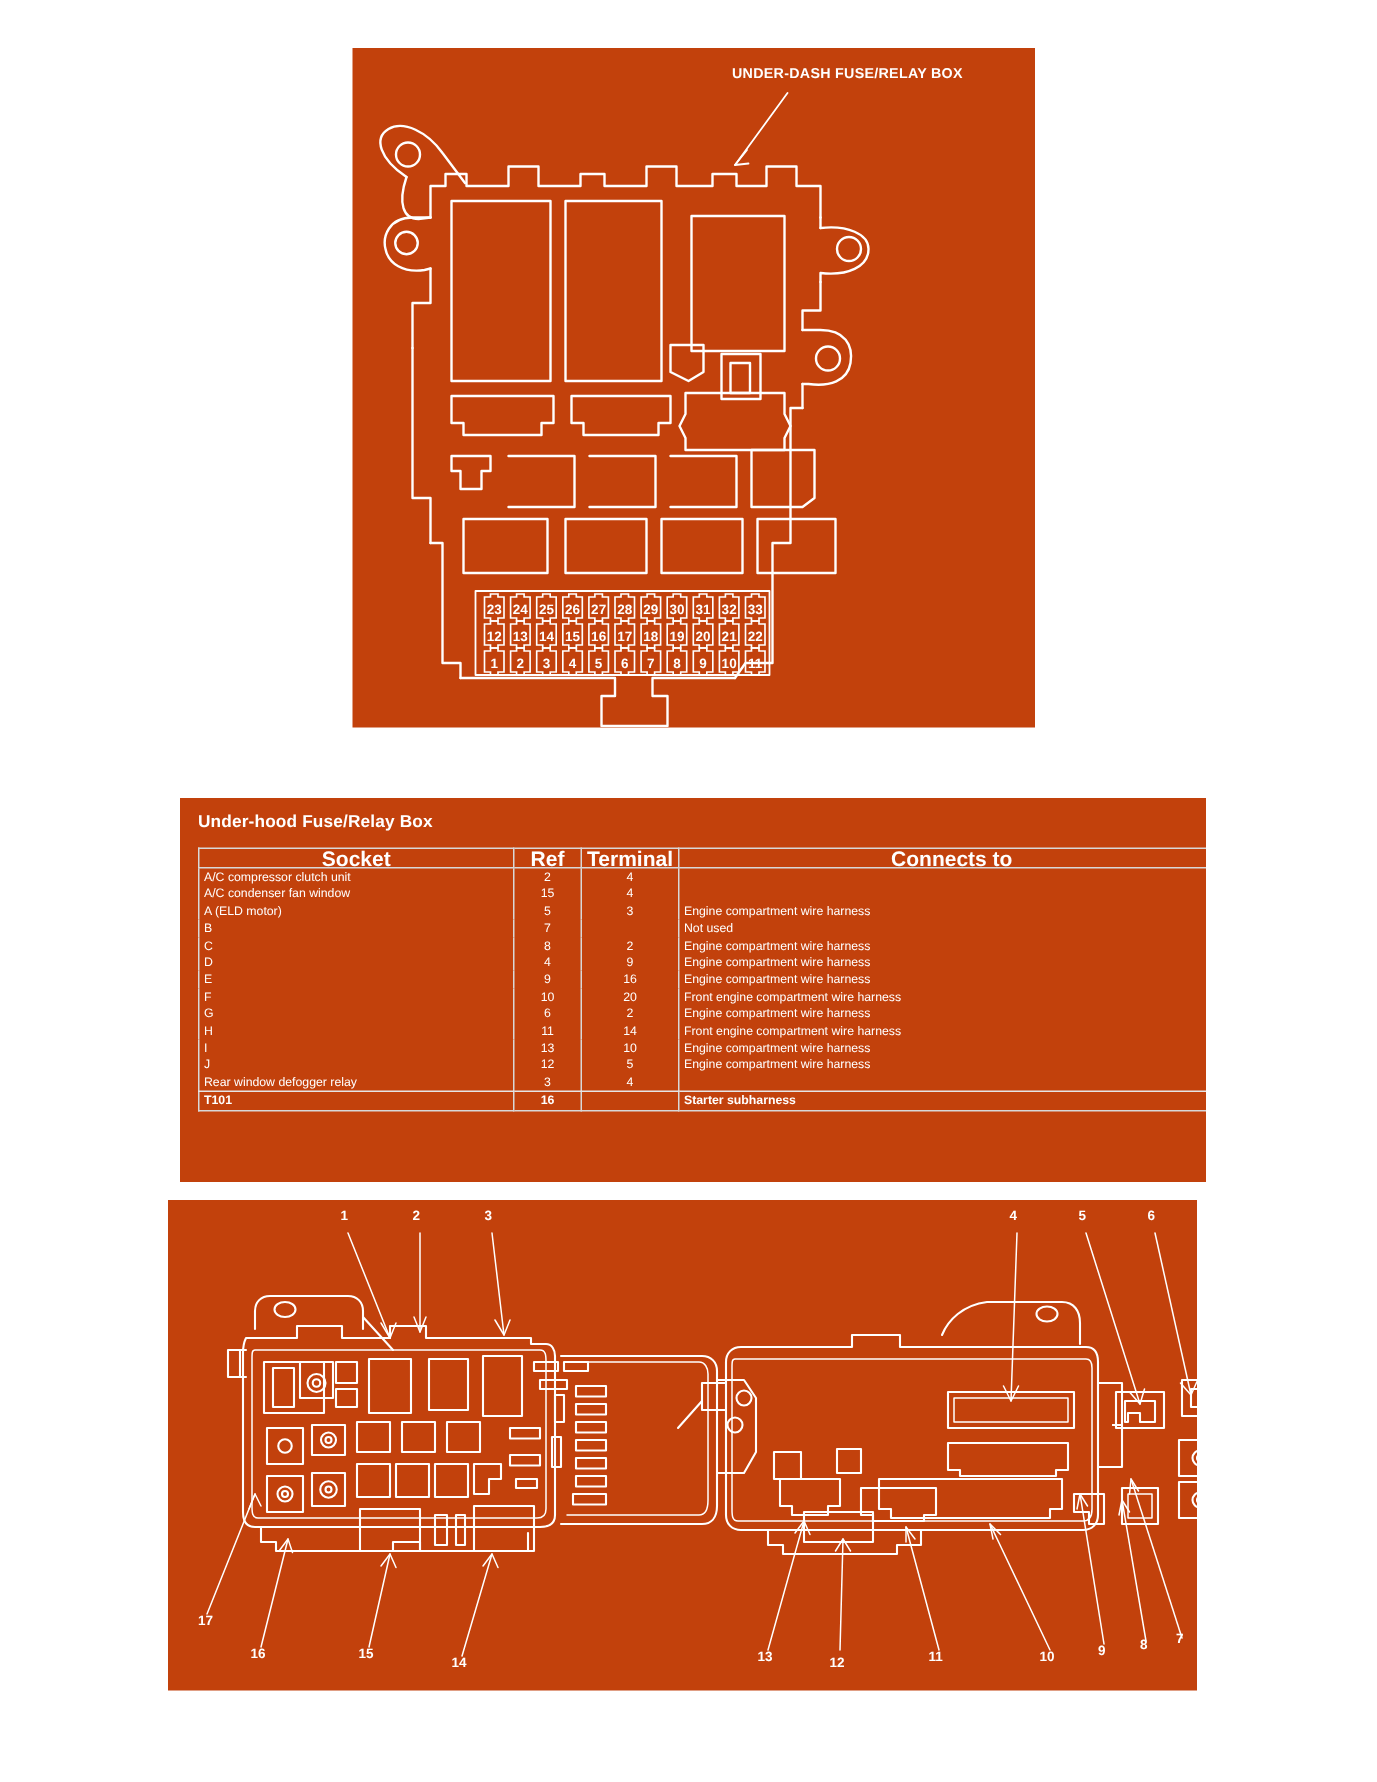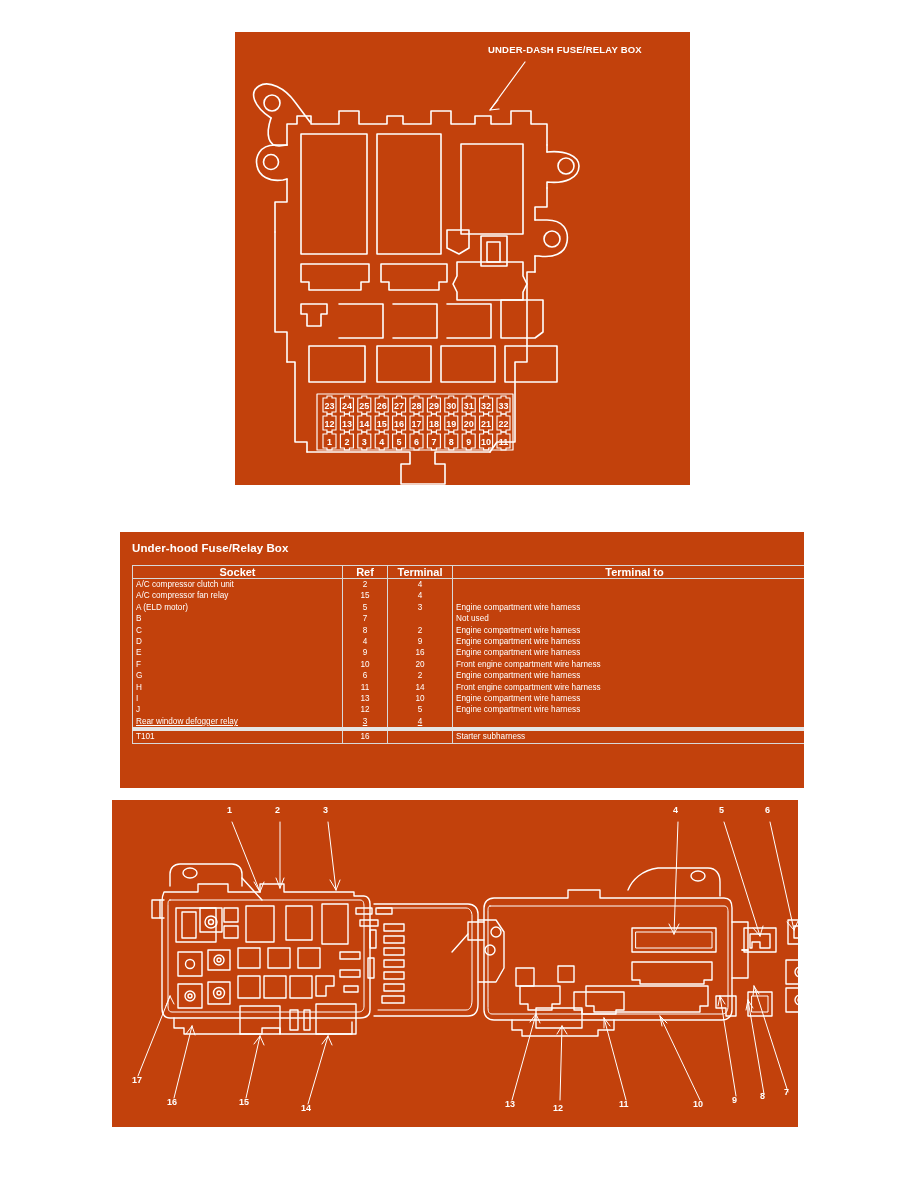--- a/index.html
+++ b/index.html
@@ -80,40 +80,40 @@
     border: 1px solid #d8d8d8;
     padding: 0 3px;
     height: 11.4px;
     line-height: 11.4px;
     font-weight: normal;
     vertical-align: middle;
   }
   table.relay-table thead th {
     font-weight: bold;
     text-align: center;
-    font-size: 11px;
+    font-size: 14px;
     height: 12px;
     line-height: 12px;
   }
   table.relay-table th.col-socket   { width: 203px; }
   table.relay-table th.col-ref      { width: 38px;  }
   table.relay-table th.col-terminal { width: 58px; margin-top: 27px;  }
   table.relay-table th.col-connects { width: 357px; }
   td.c-socket   { text-align: left;   border-right: 1px solid #d8d8d8; }
   td.c-ref      { text-align: center; }
   td.c-terminal { text-align: center; }
   td.c-connects { text-align: left; padding-left: 6px; }
   
   table.relay-table tbody.body-main td {
     border-top: none;
     border-bottom: none;
   }
   table.relay-table tbody.body-main tr:first-child td { border-top: 1px solid #d8d8d8; }
-  table.relay-table tbody.body-main tr:last-child  td { border-bottom: 4px solid #e5e5e5; text-decoration: underline; }
-  table.relay-table tbody.body-term td { border-top: 3px solid #fde047; }
+  table.relay-table tbody.body-main tr:last-child  td { border-bottom: 1px solid #e5e5e5; }
+  table.relay-table tbody.body-term td { border-top: 1px solid #fde047; font-weight: bold; }
 
   
   #panel-underhood {
     left: 112px;
     top: 800px;
     width: 686px;
     height: 327px;
   }
   .lead-num {
     position: absolute;
@@ -282,32 +282,32 @@
 <div class="figure-panel" id="panel-table">
 
   <div class="table-title">Under-hood Fuse/Relay Box</div>
 
   <table class="relay-table">
     <thead>
       <tr>
         <th class="col-socket">Socket</th>
         <th class="col-ref">Ref</th>
         <th class="col-terminal">Terminal</th>
-        <th class="col-connects">Terminal to</th>
+        <th class="col-connects">Connects to</th>
       </tr>
     </thead>
     <tbody class="body-main" id="table-body-main">
         <tr>
           <td class="c-socket">A/C compressor clutch unit</td>
           <td class="c-ref">2</td>
           <td class="c-terminal">4</td>
           <td class="c-connects"></td>
         </tr>
         <tr>
-          <td class="c-socket">A/C compressor fan relay</td>
+          <td class="c-socket">A/C condenser fan window</td>
           <td class="c-ref">15</td>
           <td class="c-terminal">4</td>
           <td class="c-connects"></td>
         </tr>
         <tr>
           <td class="c-socket">A (ELD motor)</td>
           <td class="c-ref">5</td>
           <td class="c-terminal">3</td>
           <td class="c-connects">Engine compartment wire harness</td>
         </tr>

